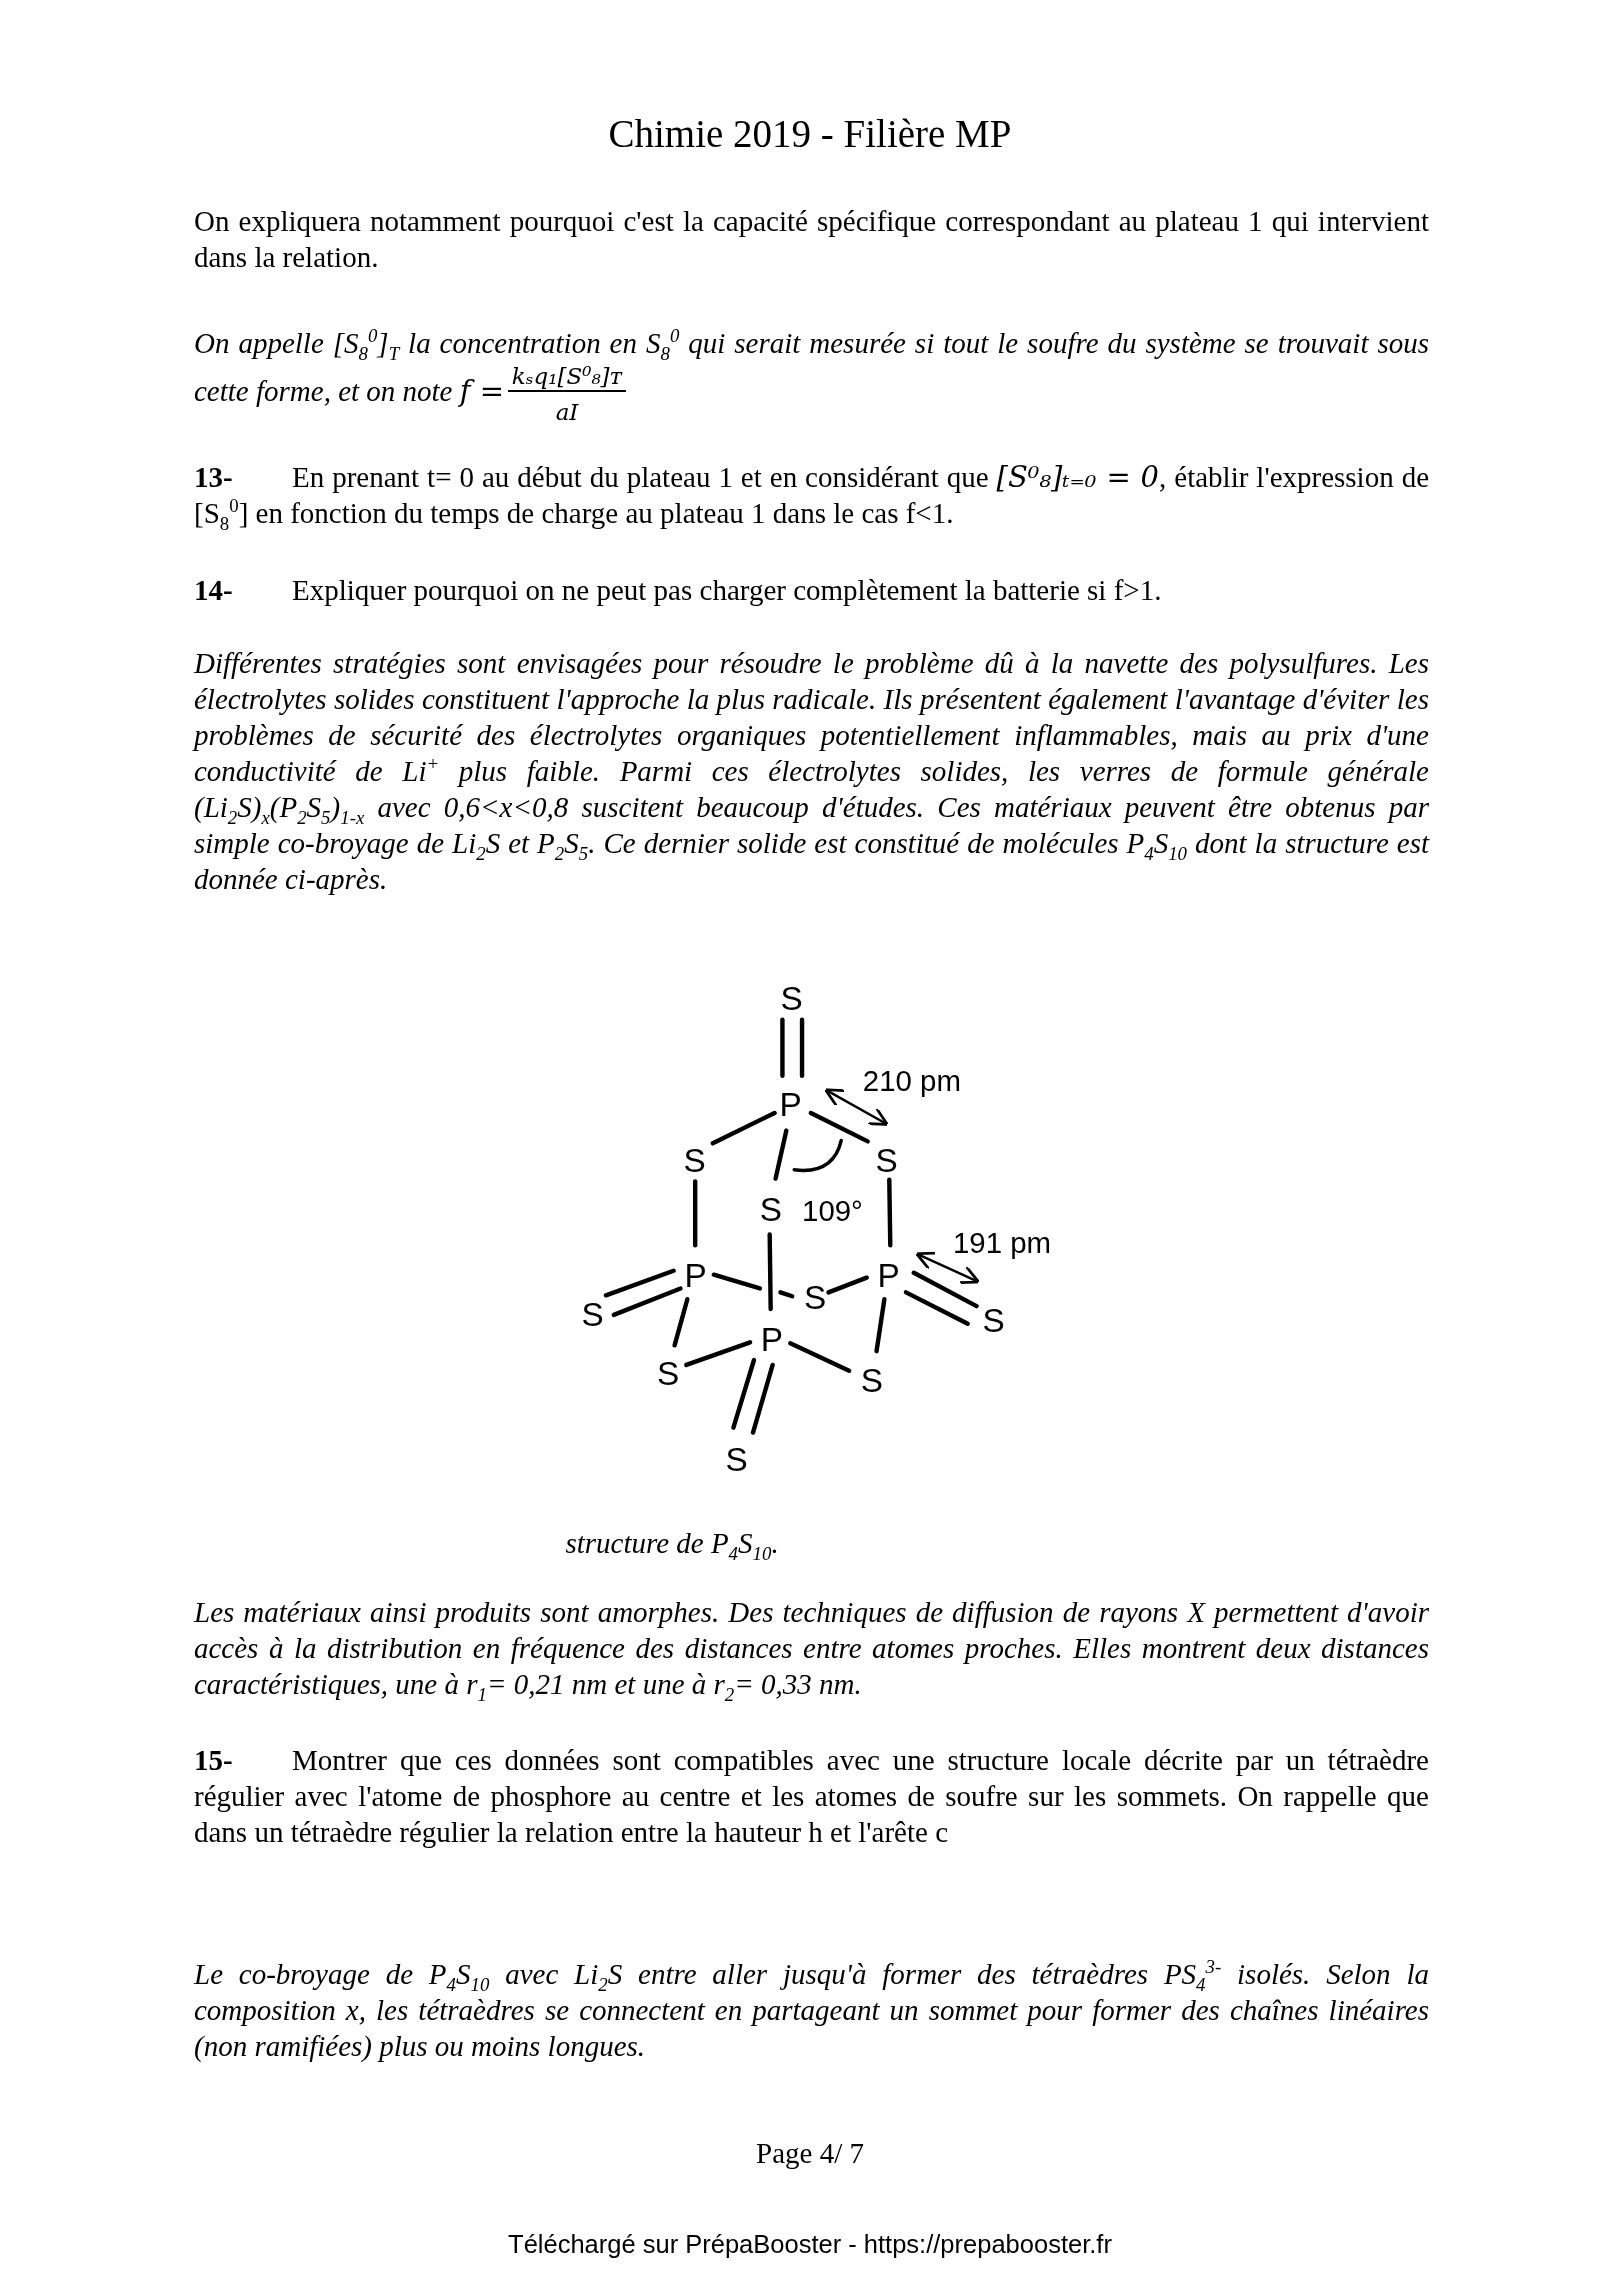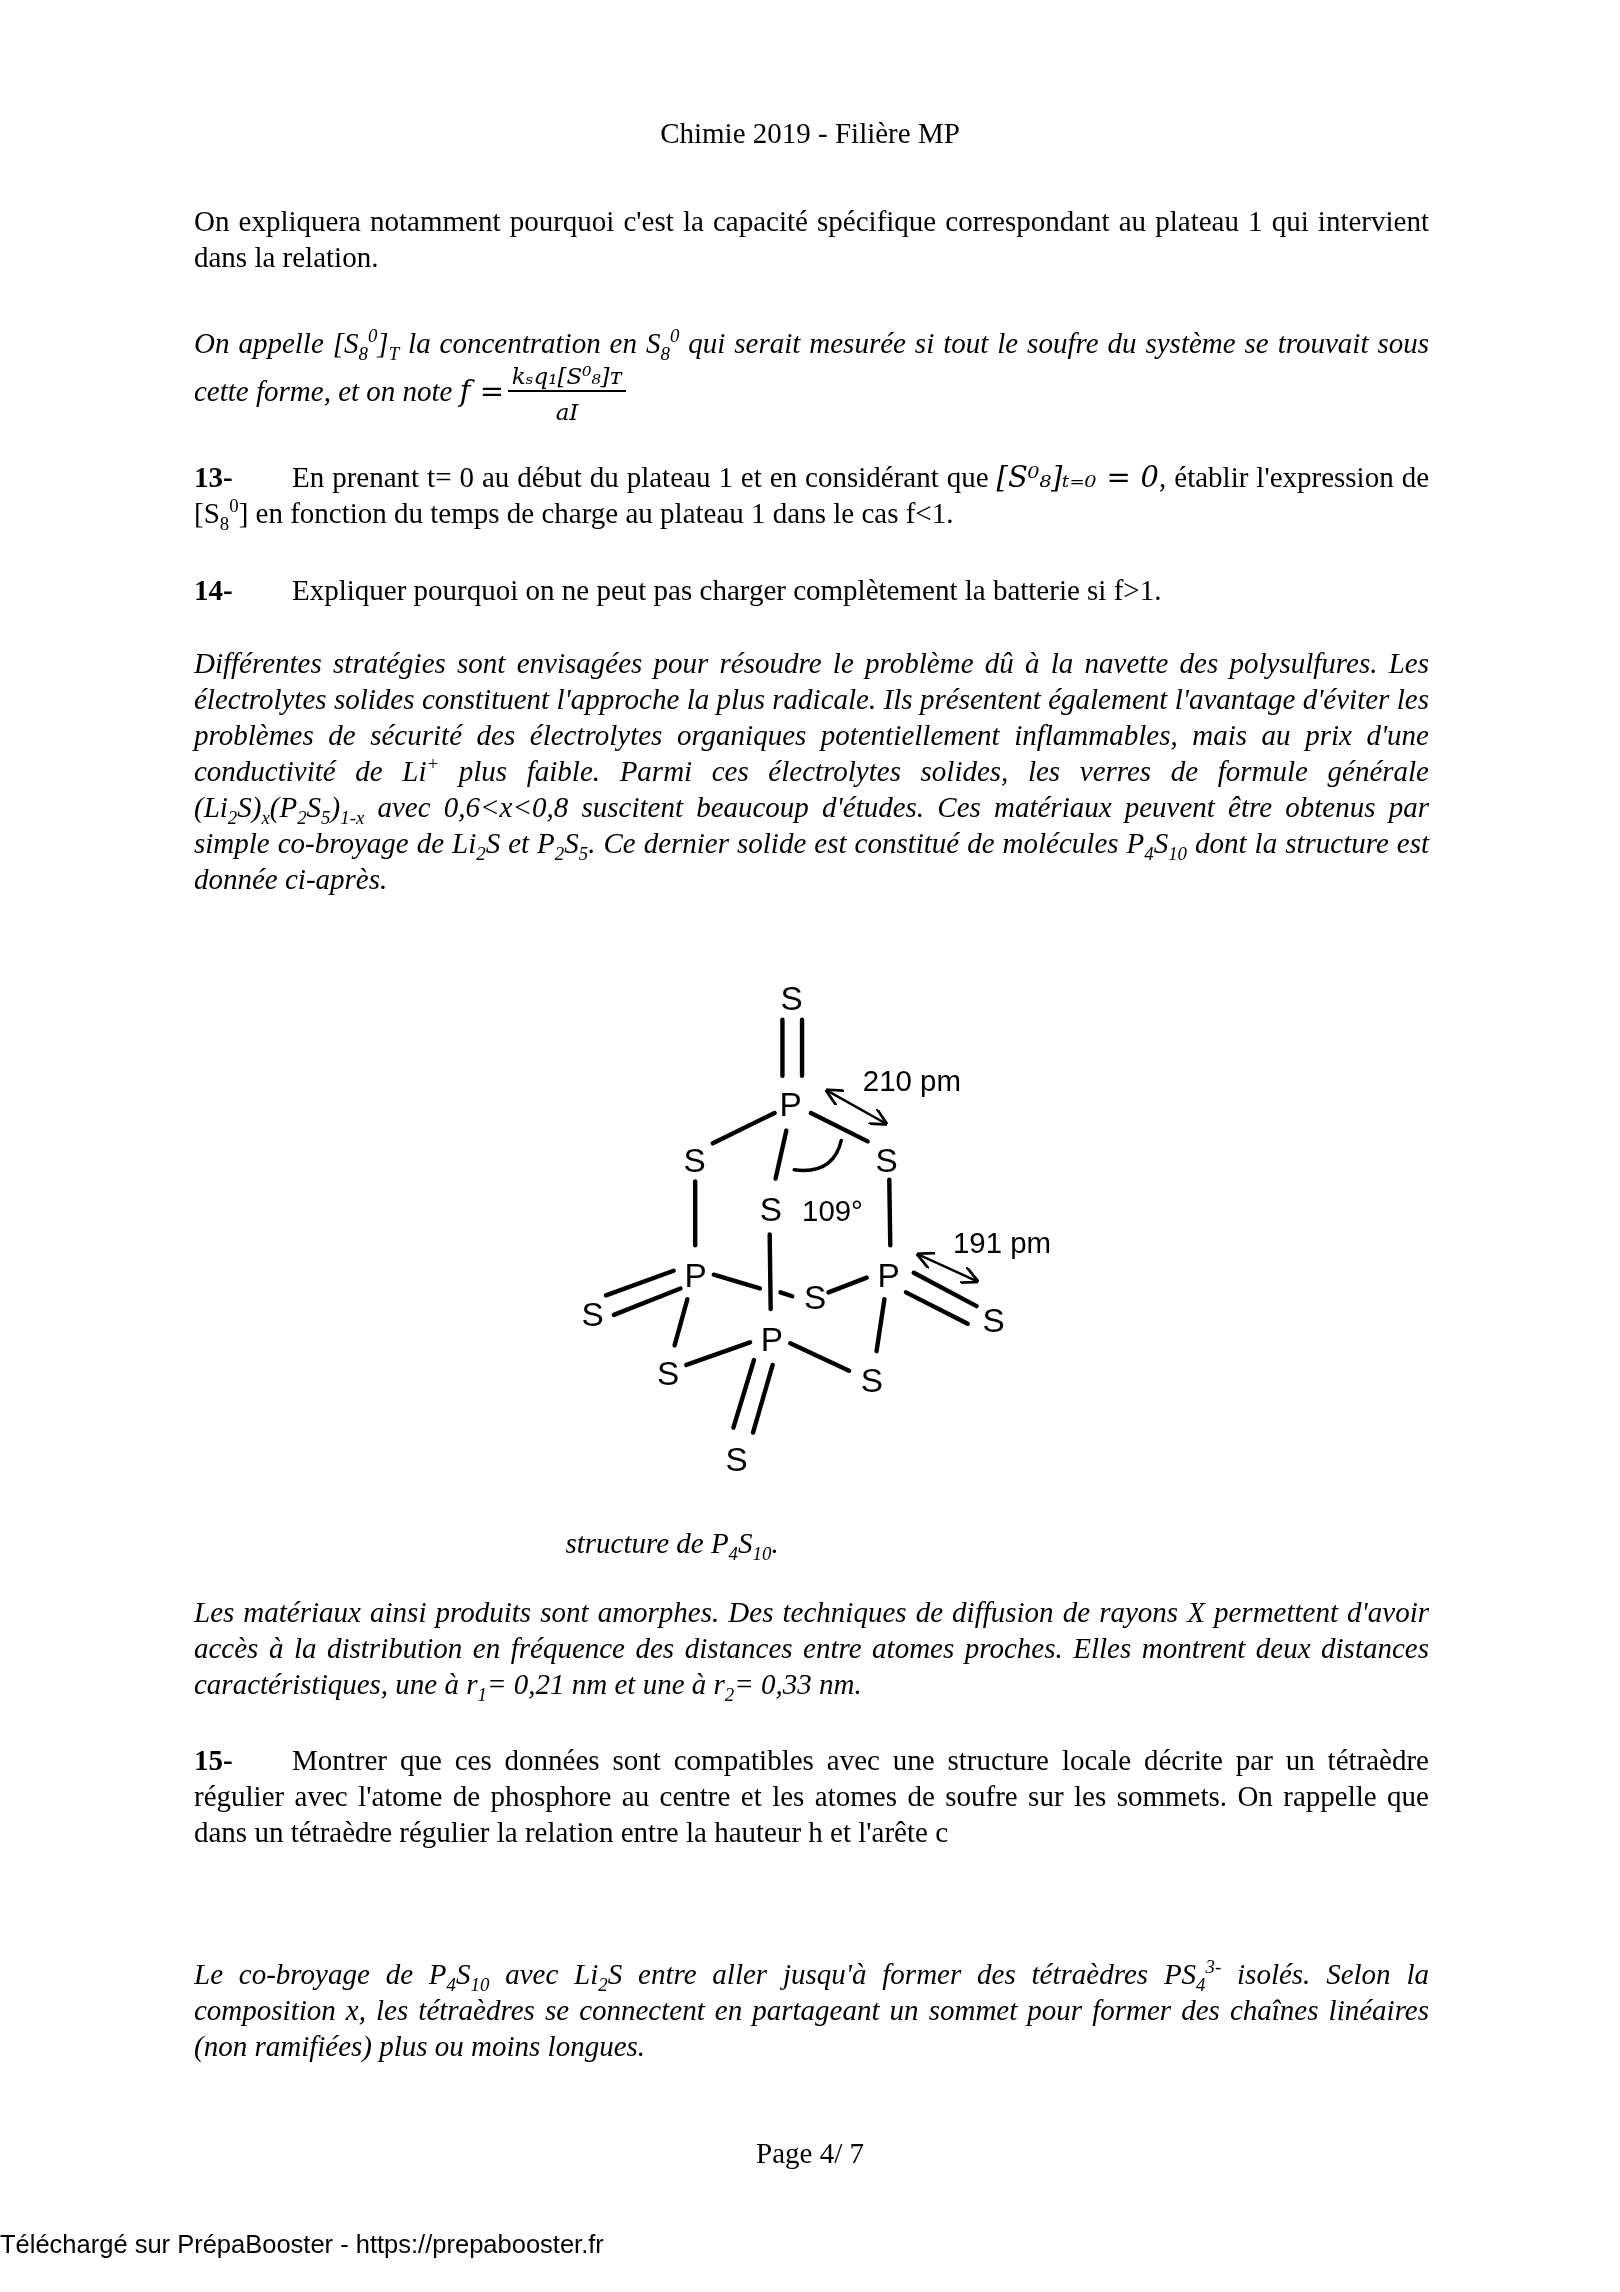--- a/index.html
+++ b/index.html
@@ -2,21 +2,21 @@
 <html><head>
   <meta charset="utf-8">
   <style>
     html, body { margin: 0; padding: 0; background: #ffffff; }
     body {
       width: 1620px; height: 2293px; position: relative; overflow: hidden;
       font-family: "Liberation Serif", serif; color: #000;
     }
     .page-header {
       position: absolute; top: 116px; left: 0; width: 1620px;
-      text-align: center; font-size: 29px; line-height: 35px;
+      text-align: center; font-size: 39px; line-height: 35px;
     }
     .block {
       position: absolute; left: 194px; width: 1235px;
       font-size: 29px; line-height: 36px; text-align: justify;
     }
     .block p { margin: 0; }
     .it { font-style: italic; }
     .qnum { font-weight: bold; display: inline-block; width: 98px; }
     .math { font-family: "DejaVu Serif", serif; font-style: italic; }
     .frac { display: inline-block; vertical-align: middle; text-align: center; font-size: 23px; line-height: 21.6px; margin-left: 3.9px; }
@@ -29,21 +29,21 @@
       text-align: center; font-size: 29px; font-style: italic;
     }
     .sqrt { display: inline-block; vertical-align: middle; position: relative; padding-left: 17.6px; }
     .sqrt svg { position: absolute; left: 0; top: -5.9px; }
     .page-num {
       position: absolute; top: 2137px; left: 0; width: 1620px;
       text-align: center; font-size: 29px;
     }
     .footer {
       position: absolute; top: 2230px; left: 0; width: 1620px;
-      text-align: left; font-family: "Liberation Sans", sans-serif; font-size: 25.5px;
+      text-align: center; font-family: "Liberation Sans", sans-serif; font-size: 25.5px;
     }
   </style>
 </head>
 <body>
 
 <div class="page-header">Chimie 2019 - Filière MP</div>
 
 <div class="block" style="top:203px;">
   <p>On expliquera notamment pourquoi c'est la capacité spécifique correspondant au plateau 1 qui intervient dans la relation.</p>
 </div>

